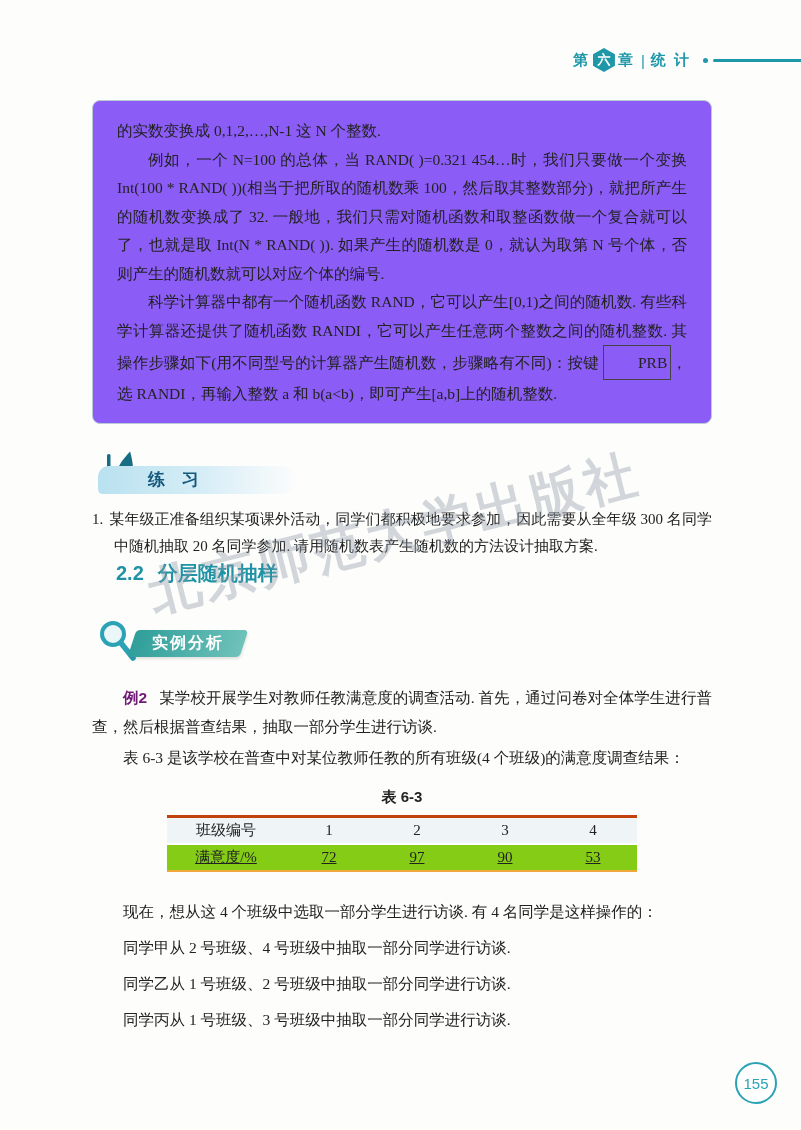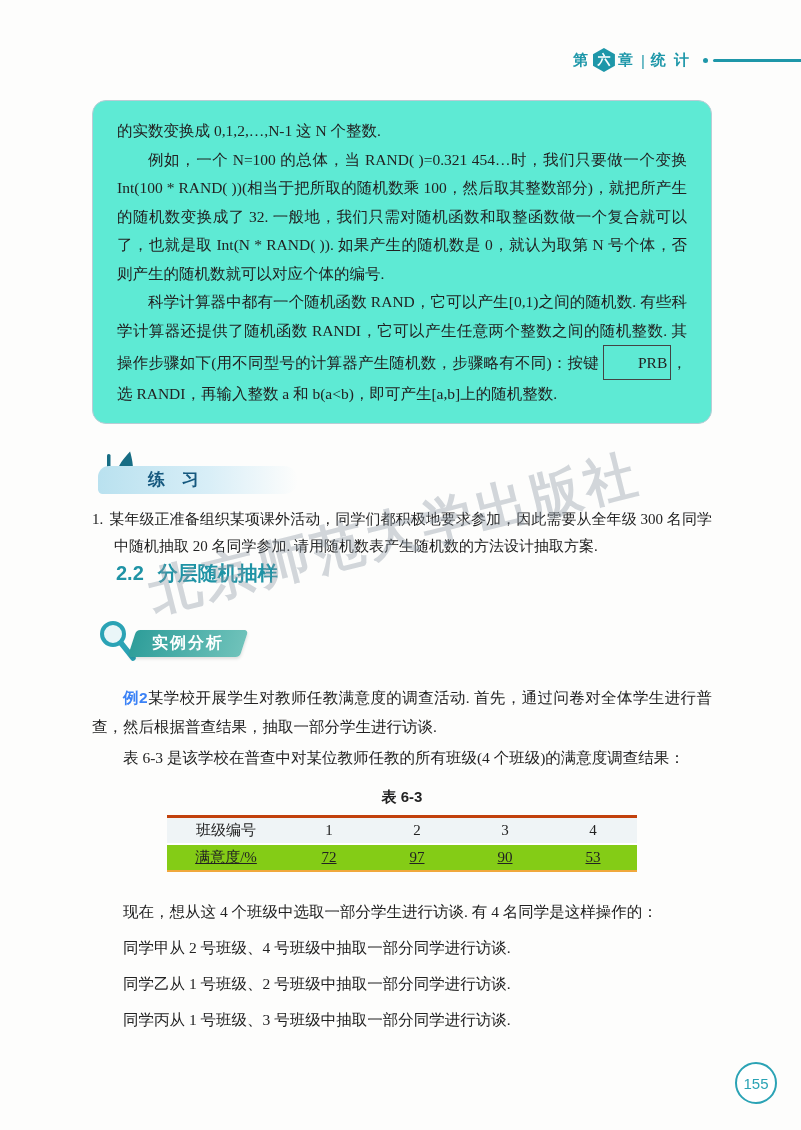--- a/index.html
+++ b/index.html
@@ -14,21 +14,21 @@
     clip-path:polygon(50% 0,100% 26%,100% 74%,50% 100%,0 74%,0 26%); align-items:center; justify-content:center;
     font-size:13px; }
   .hdr-divider { margin:0 6px; font-weight:normal; color:#1e97a9; }
   .hdr-dot { width:5px; height:5px; border-radius:50%; background:#1e97a9; margin:0 5px 0 12px; }
   .hdr-line { width:88px; height:3px; background:#1e97a9; border-radius:2px 0 0 2px; }
 
   
   .main { position:absolute; top:100px; left:92px; width:620px; }
 
   
-  .info-box { border:1.5px solid #b9ccd5; border-radius:14px; padding:16px 24px 14px; background:#5eead4; }
+  .info-box { border:1.5px solid #b9ccd5; border-radius:8px; padding:16px 24px 14px; background:#8b5cf6; }
   .info-box p { font-size:15.5px; line-height:28.5px; text-align:justify; text-indent:2em; }
   .info-box p.no-indent { text-indent:0; }
   .prb-key { border:1px solid #444; padding:8px 3px; line-height:1.1; display:inline-block; }
 
   
   .exercise-head { position:relative; height:52px; margin-top:26px; }
   .pen-icon { position:absolute; left:14px; top:-8px; }
   .ex-banner { position:absolute; left:6px; top:16px; width:200px; height:28px; border-radius:14px 18px 18px 6px;
     background:linear-gradient(90deg,#b9e1ef 0%,#d8eef7 55%,rgba(216,238,247,0) 100%); }
   .ex-title { position:absolute; left:56px; top:18px; color:#15587e; font-family:"Liberation Sans",sans-serif;
@@ -46,21 +46,21 @@
   .analysis-row { position:relative; height:50px; margin-top:30px; }
   .magnifier-icon { position:absolute; left:2px; top:0; }
   .analysis-badge { position:absolute; left:40px; top:13px; width:112px; height:27px;
     background:linear-gradient(90deg,#2f9e9a 0%,#6fc2ba 100%); transform:skewX(-18deg); border-radius:4px;
     display:flex; align-items:center; justify-content:center; box-shadow:1px 2px 3px rgba(0,0,0,0.12); }
   .analysis-badge span { transform:skewX(18deg); color:#fff; font-family:"Liberation Sans",sans-serif;
     font-weight:bold; font-size:16px; letter-spacing:2px; }
 
   
   .example-para { margin-top:16px; font-size:15.5px; line-height:29px; text-align:justify; text-indent:2em; }
-  .example-label { color:#3b82f6; font-family:"Liberation Sans",sans-serif; font-weight:bold; }
+  .example-label { color:#701a75; font-family:"Liberation Sans",sans-serif; font-weight:bold; margin-right:12px; }
   .table-intro { margin-top:2px; font-size:15.5px; line-height:29px; text-align:justify; text-indent:2em; }
 
   
   .table-caption { margin-top:16px; text-align:center; font-family:"Liberation Sans",sans-serif;
     font-weight:bold; font-size:15px; }
   table.survey { border-collapse:collapse; width:470px; margin:8px auto 0; font-size:15px;
     border-top:3px solid #c2410c; border-bottom:2px solid #f0a83c; }
   table.survey td { text-align:center; padding:3px 6px; height:25px; }
   table.survey tr.row-1 { background:#eff4f6; border-bottom:2px solid #ffffff; }
   table.survey tr.row-2 { background:#84cc16;text-decoration:underline; }

